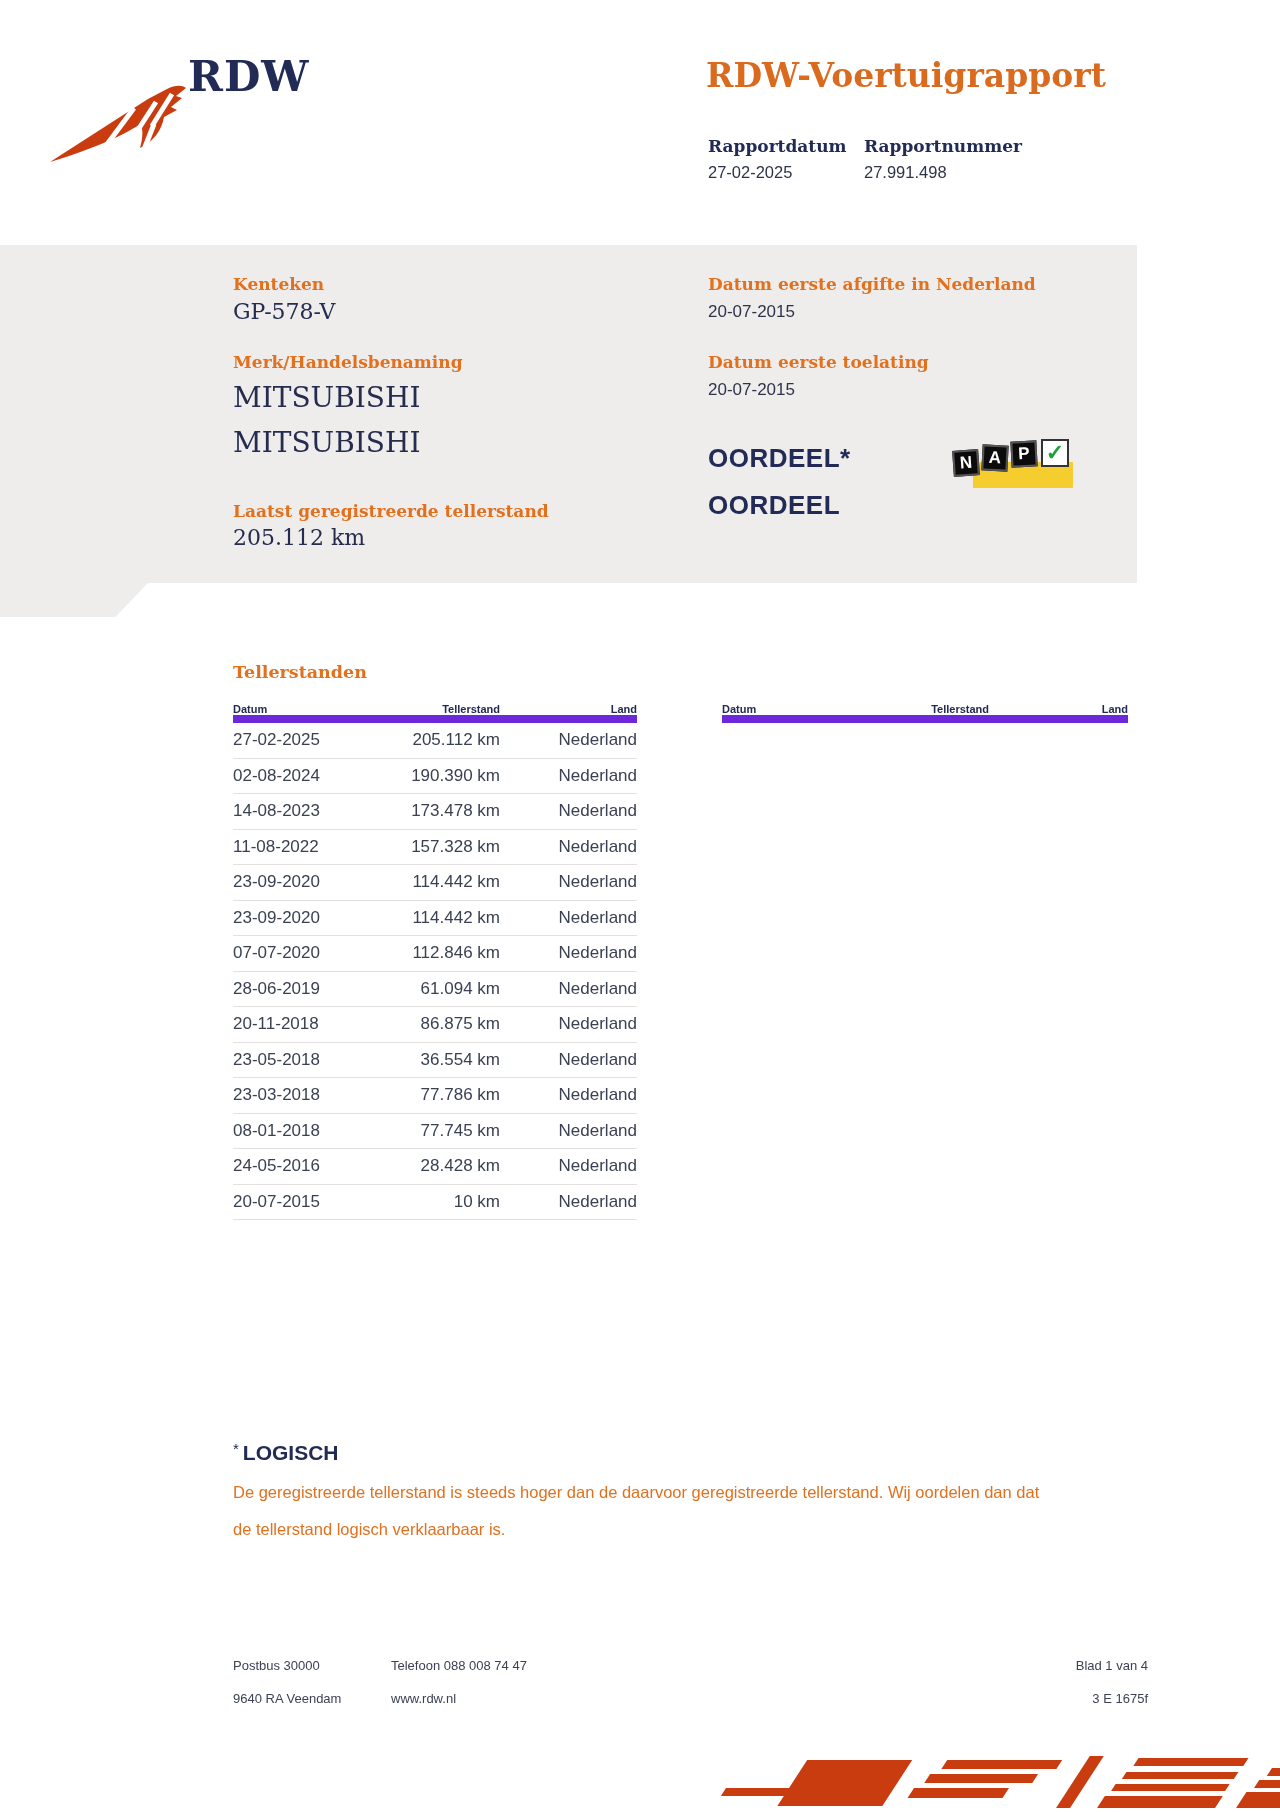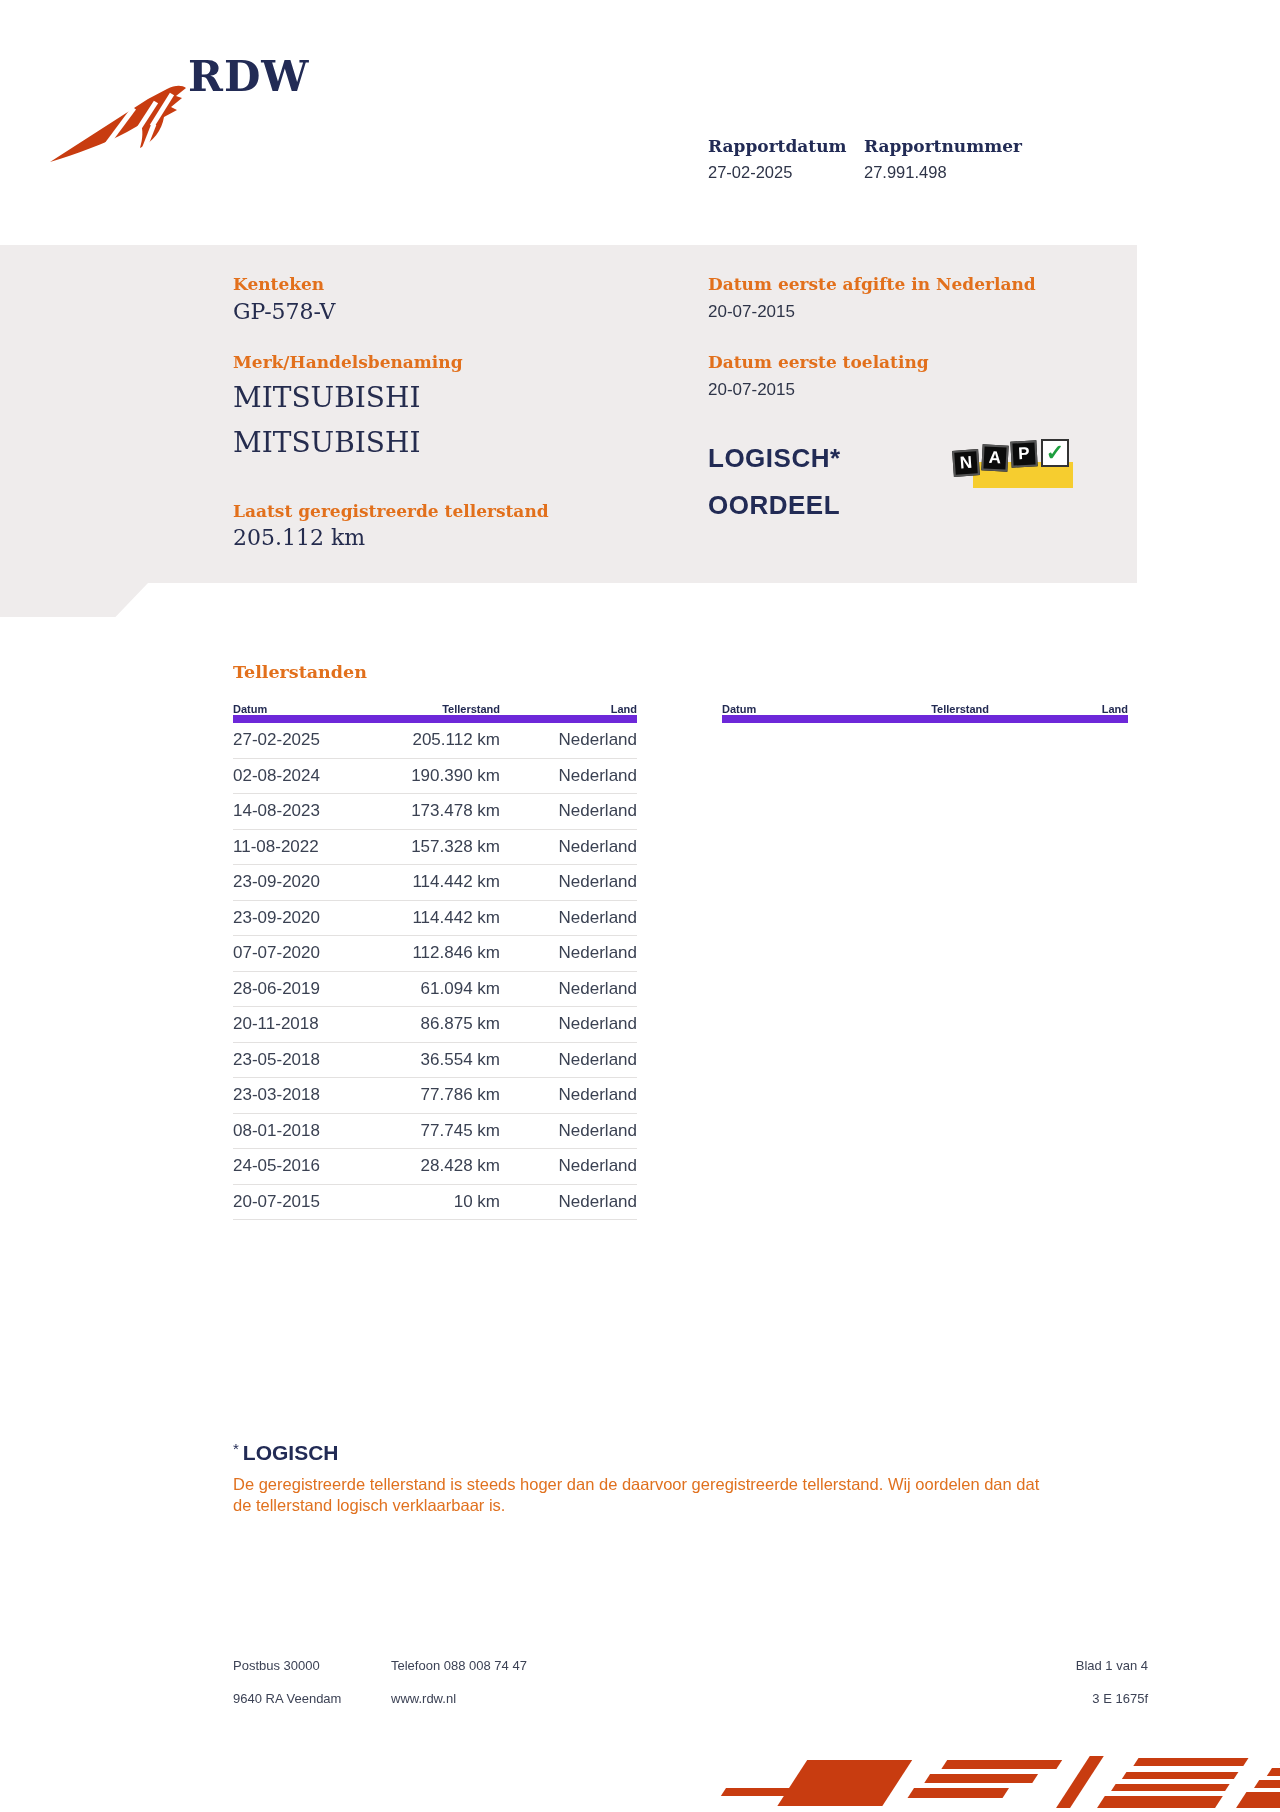--- a/index.html
+++ b/index.html
@@ -44,21 +44,21 @@
          font-weight:700;font-size:11px;color:#222A52;}
   .trow{display:flex;align-items:center;height:34.5px;border-bottom:1px solid #E3E1E0;
         font-size:17px;color:#3A4152;}
   .c0{width:120px;text-align:left;}
   .c1{width:147px;text-align:right;}
   .c2{flex:1;text-align:right;}
 
   
   .fn-star{font-size:15px;color:#222B55;vertical-align:6px;margin-right:4px;}
   .fn-title{font-size:21px;font-weight:700;color:#222B55;}
-  .fn-text{font-size:16.5px;line-height:21px;color:#E0711F;width:818px;}
+  .fn-text{font-size:16.5px;line-height:37px;color:#E0711F;width:818px;}
 
   
   .foot{font-size:13px;color:#3C4255;text-align:right;}
   .foot-right{text-align:right;}
 
   svg{display:block;}
 </style>
 </head>
 <body>
 
@@ -70,20 +70,21 @@
       <g stroke="#ffffff" stroke-width="5">
         <line x1="57" y1="75" x2="86" y2="36"></line>
         <line x1="86" y1="64" x2="108" y2="30"></line>
         <line x1="104" y1="54" x2="124" y2="22"></line>
         <line x1="95" y1="80" x2="106" y2="52"></line>
       </g>
     </svg>
   </div>
   <div class="abs rdw-text" style="left:188px;top:52px;">RDW</div>
 
+  <div class="abs doc-title" style="left:706px;top:56px;">RDW-Voertuigrapport</div>
   <div class="abs hdr-label" style="left:708px;top:136px;">Rapportdatum</div>
   <div class="abs hdr-label" style="left:864px;top:136px;">Rapportnummer</div>
   <div class="abs hdr-value" style="left:708px;top:163px;">27-02-2025</div>
   <div class="abs hdr-value" style="left:864px;top:163px;">27.991.498</div>
 
   <div class="abs panel" style="left:0;top:245px;width:1137px;height:338px;"></div>
   <div class="abs panel-tab" style="left:0;top:583px;width:148px;height:34px;"></div>
 
   <div class="abs olabel" style="left:233px;top:274px;">Kenteken</div>
   <div class="abs serif-value" style="left:233px;top:299px;">GP-578-V</div>
@@ -91,21 +92,21 @@
   <div class="abs serif-value" style="left:233px;top:381px;font-size:28px;">MITSUBISHI</div>
   <div class="abs serif-value" style="left:233px;top:426px;font-size:28px;">MITSUBISHI</div>
   <div class="abs olabel" style="left:233px;top:501px;">Laatst geregistreerde tellerstand</div>
   <div class="abs serif-value" style="left:233px;top:525px;">205.112 km</div>
 
   <div class="abs olabel" style="left:708px;top:274px;">Datum eerste afgifte in Nederland</div>
   <div class="abs sans-value" style="left:708px;top:302px;">20-07-2015</div>
   <div class="abs olabel" style="left:708px;top:352px;">Datum eerste toelating</div>
   <div class="abs sans-value" style="left:708px;top:380px;">20-07-2015</div>
 
-  <div class="abs judge" style="left:708px;top:443px;">LOGISCH*</div>
+  <div class="abs judge" style="left:708px;top:443px;">OORDEEL*</div>
   <div class="abs judge" style="left:708px;top:490px;">OORDEEL</div>
 
   <div class="abs nap" style="left:953px;top:436px;">
     <div class="nap-bar"></div>
     <div class="nap-tile" style="left:0px;top:14px;transform:rotate(-4deg);">N</div>
     <div class="nap-tile" style="left:29px;top:9px;transform:rotate(3deg);">A</div>
     <div class="nap-tile" style="left:58px;top:5px;transform:rotate(-3deg);">P</div>
     <div class="nap-check" style="left:88px;top:3px;">✓</div>
   </div>
 

